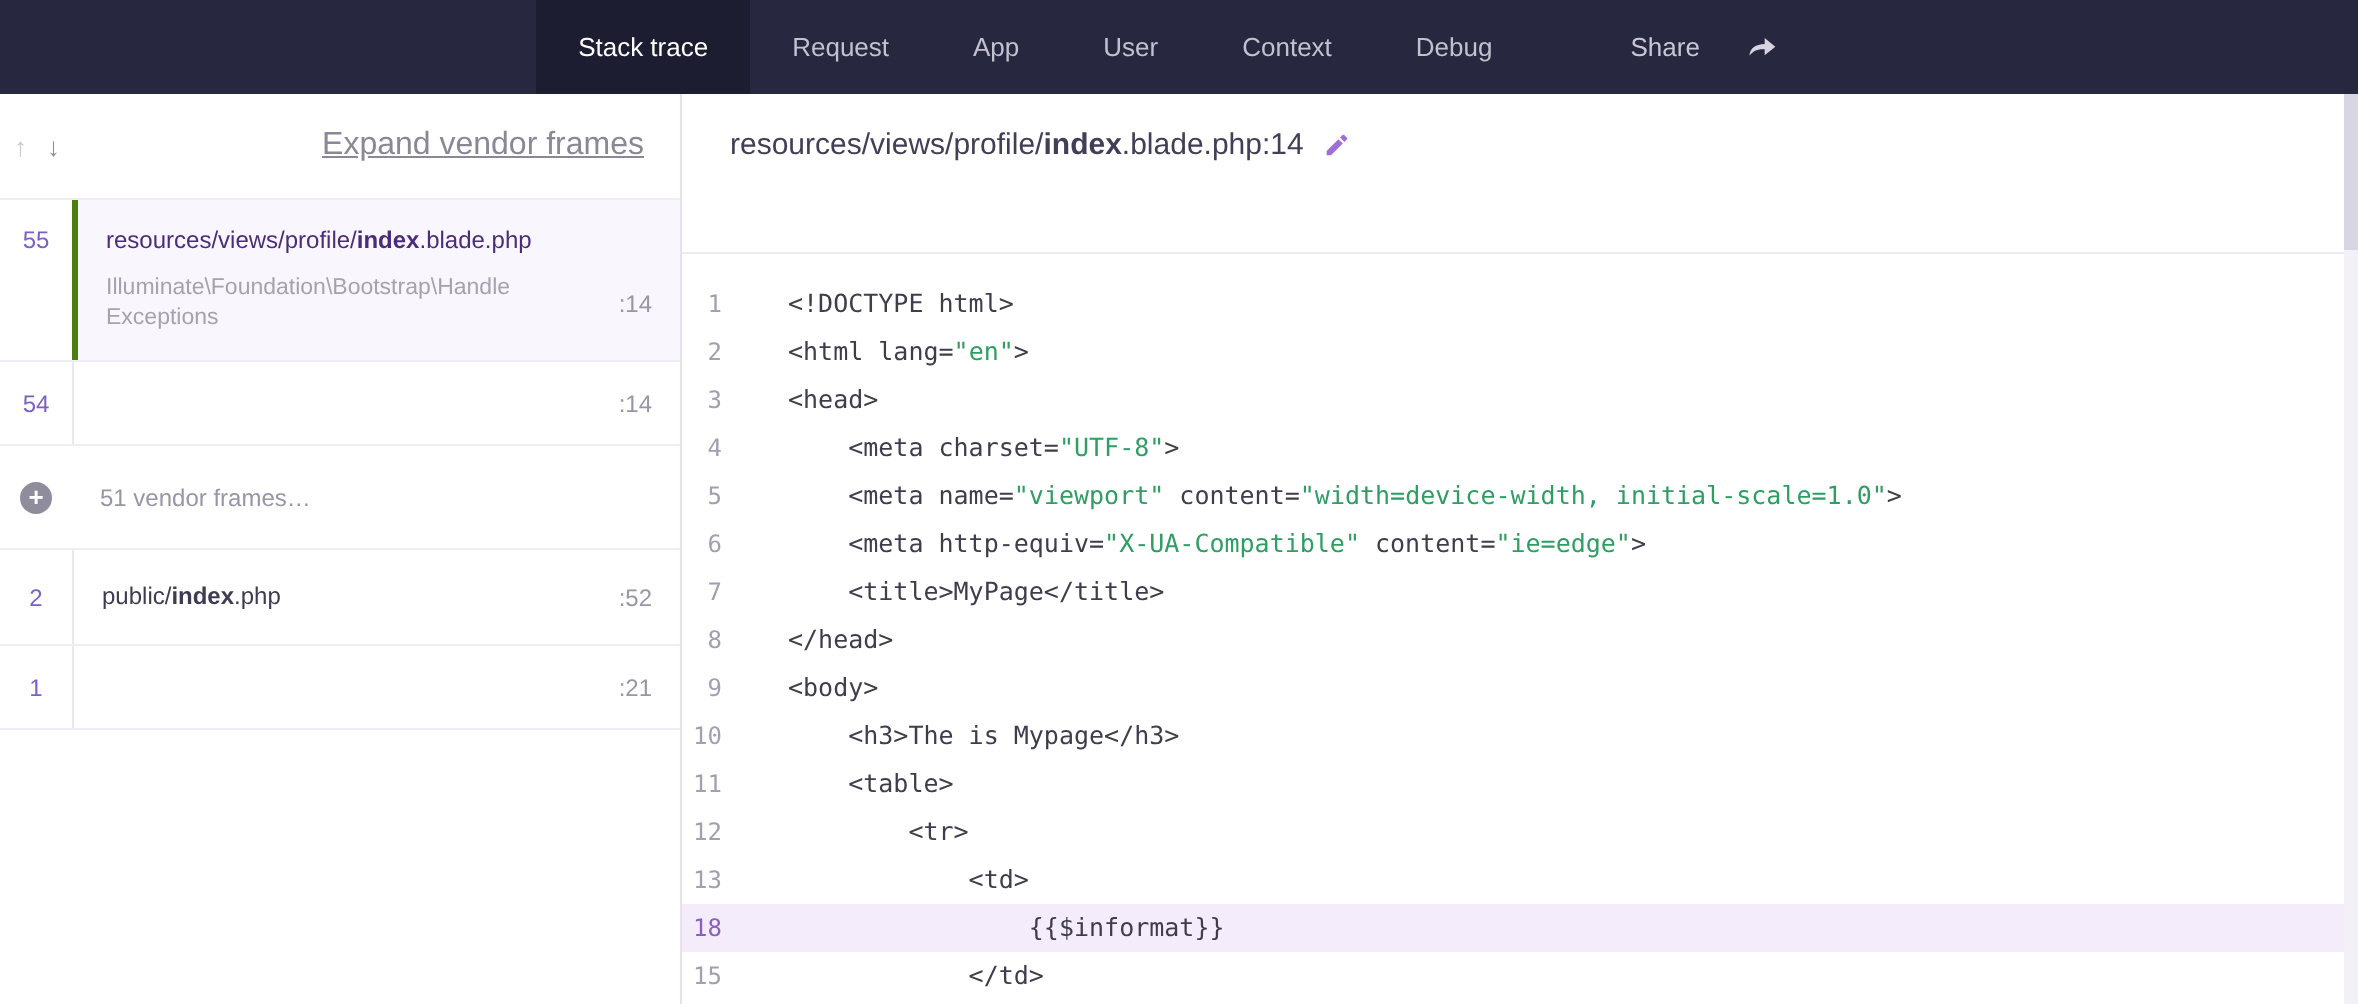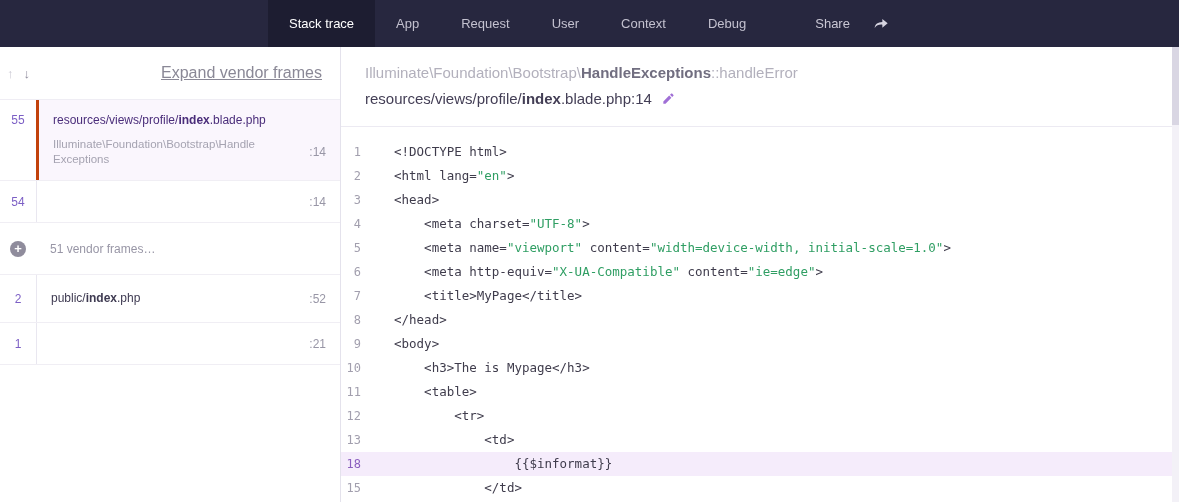--- a/index.html
+++ b/index.html
@@ -42,21 +42,21 @@
   }
   .frame { display:flex; border-bottom:1px solid #f0eef4; cursor:pointer; }
   .f-num {
     width:36px; flex-shrink:0; display:flex; justify-content:center;
     padding-top:13px; font-size:12px; color:#7c5fc5;
   }
   .f-body {
     flex:1; border-left:1px solid #e9e7f0; padding:13px 14px; position:relative;
     display:flex; flex-direction:column; gap:9px; min-width:0;
   }
-  .frame.active .f-body { border-left:3px solid #c2410c; background:#faf6fd; }
+  .frame.active .f-body { border-left:3px solid #4d7c0f; background:#faf6fd; }
   .f-file { font-size:12px; color:#4a2d7a; line-height:15px; }
   .f-file b { font-weight:700; }
   .f-classrow { display:flex; align-items:center; }
   .f-class {
     width:206px; font-size:11.5px; line-height:15px; color:#a5a3b1;
     word-break:break-all;
   }
   .f-line { margin-left:auto; font-size:12px; color:#9896a6; }
   .f-body.single { flex-direction:row; align-items:center; justify-content:flex-end; padding:0 14px; }
   .frame.short { height:42px; }
@@ -109,22 +109,22 @@
   }
 </style>
 </head>
 <body>
 
 <div class="page">
 
   <header class="topbar">
     <nav class="tabs">
       <div class="tab active">Stack trace</div>
+      <div class="tab">Request</div>
       <div class="tab">App</div>
-      <div class="tab">Request</div>
       <div class="tab">User</div>
       <div class="tab">Context</div>
       <div class="tab">Debug</div>
     </nav>
     <div class="share-btn">
       <span>Share</span>
       <span class="share-icon">
         <svg width="16" height="16" viewBox="0 0 24 24" fill="#d6d4e0">
             <path d="M14 9V4.5L22 11l-8 6.5V13c-5.2-.4-8.6 1.1-11.5 4.9C3.2 11.6 7.3 9.4 14 9z"></path>
           </svg>
@@ -181,23 +181,20 @@
         <div class="f-body single">
           <span class="f-line">:21</span>
         </div>
       </div>
 
       <div class="sb-rest"></div>
     </aside>
 
     <main class="main">
       <div class="main-header">
-        <div class="mh-line1">
-          <span>Illuminate\Foundation\Bootstrap\</span><span class="mh-strong">HandleExceptions</span><span>::handleError</span>
-        </div>
         <div class="mh-line2">
           <span><span>resources/views/profile/</span><b>index</b><span>.blade.php:14</span></span>
           <span class="pencil">
             <svg width="14" height="14" viewBox="0 0 24 24" fill="currentColor">
                 <path d="M14.06 6.19l3.75 3.75L7.75 20H4v-3.75L14.06 6.19zm1.41-1.41l2.12-2.12c.39-.39 1.02-.39 1.41 0l2.34 2.34c.39.39.39 1.02 0 1.41l-2.12 2.12-3.75-3.75z"></path>
               </svg>
           </span>
         </div>
       </div>
 

